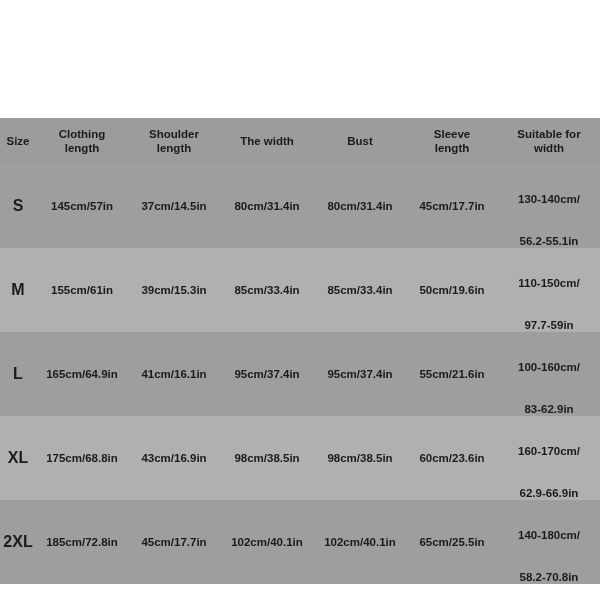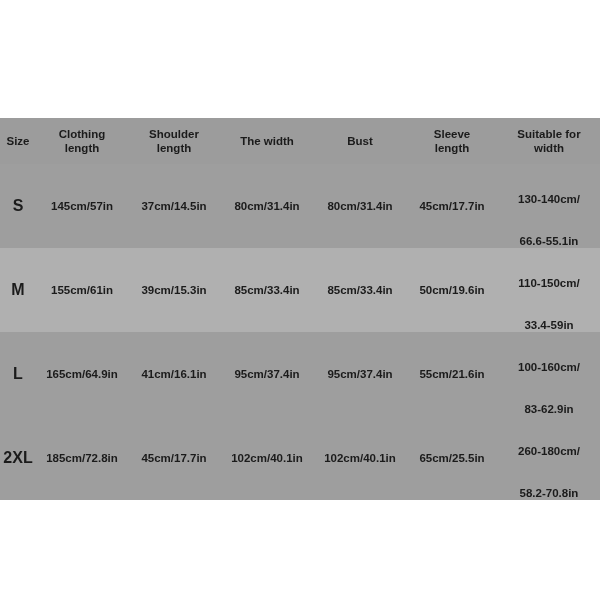--- a/index.html
+++ b/index.html
@@ -123,60 +123,72 @@
 
       <tr class="band-a">
         <td class="size-cell">S</td>
         <td>145cm/57in</td>
         <td>37cm/14.5in</td>
         <td>80cm/31.4in</td>
         <td>80cm/31.4in</td>
         <td>45cm/17.7in</td>
         <td>
           <span class="cell-line">130-140cm/</span>
-          <span class="cell-line">66.6-55.1in</span>
+          <span class="cell-line">56.2-55.1in</span>
         </td>
       </tr>
 
       <tr class="band-b">
         <td class="size-cell">M</td>
         <td>155cm/61in</td>
         <td>39cm/15.3in</td>
         <td>85cm/33.4in</td>
         <td>85cm/33.4in</td>
         <td>50cm/19.6in</td>
         <td>
           <span class="cell-line">110-150cm/</span>
-          <span class="cell-line">33.4-59in</span>
+          <span class="cell-line">97.7-59in</span>
         </td>
       </tr>
 
       <tr class="band-a">
         <td class="size-cell">L</td>
         <td>165cm/64.9in</td>
         <td>41cm/16.1in</td>
         <td>95cm/37.4in</td>
         <td>95cm/37.4in</td>
         <td>55cm/21.6in</td>
         <td>
           <span class="cell-line">100-160cm/</span>
           <span class="cell-line">83-62.9in</span>
         </td>
       </tr>
 
+      <tr class="band-b">
+        <td class="size-cell">XL</td>
+        <td>175cm/68.8in</td>
+        <td>43cm/16.9in</td>
+        <td>98cm/38.5in</td>
+        <td>98cm/38.5in</td>
+        <td>60cm/23.6in</td>
+        <td>
+          <span class="cell-line">160-170cm/</span>
+          <span class="cell-line">62.9-66.9in</span>
+        </td>
+      </tr>
 
       <tr class="band-a">
         <td class="size-cell">2XL</td>
         <td>185cm/72.8in</td>
         <td>45cm/17.7in</td>
         <td>102cm/40.1in</td>
         <td>102cm/40.1in</td>
         <td>65cm/25.5in</td>
         <td>
-          <span class="cell-line">260-180cm/</span>
+          <span class="cell-line">140-180cm/</span>
           <span class="cell-line">58.2-70.8in</span>
         </td>
       </tr>
 
 
     </tbody>
   </table>
 
 </div>
 

